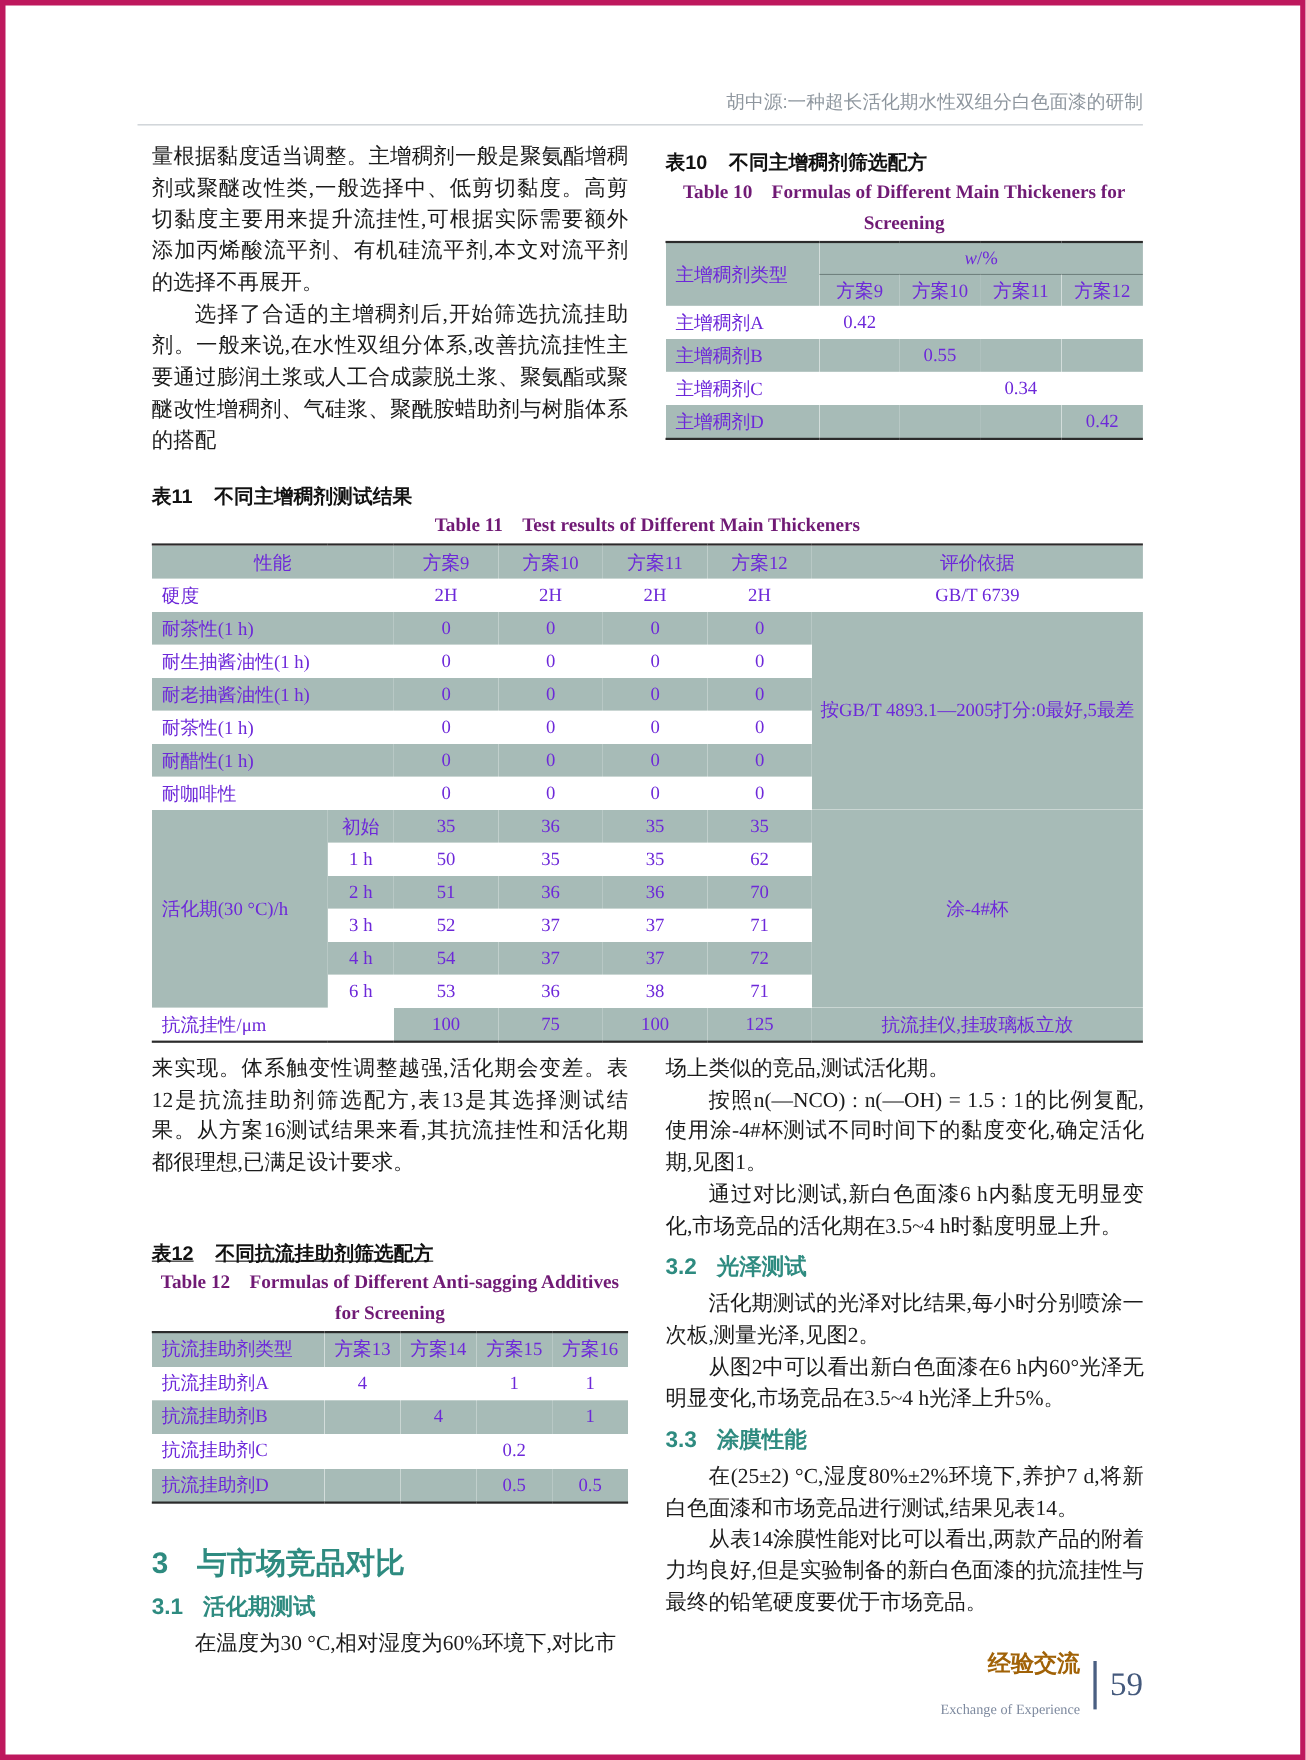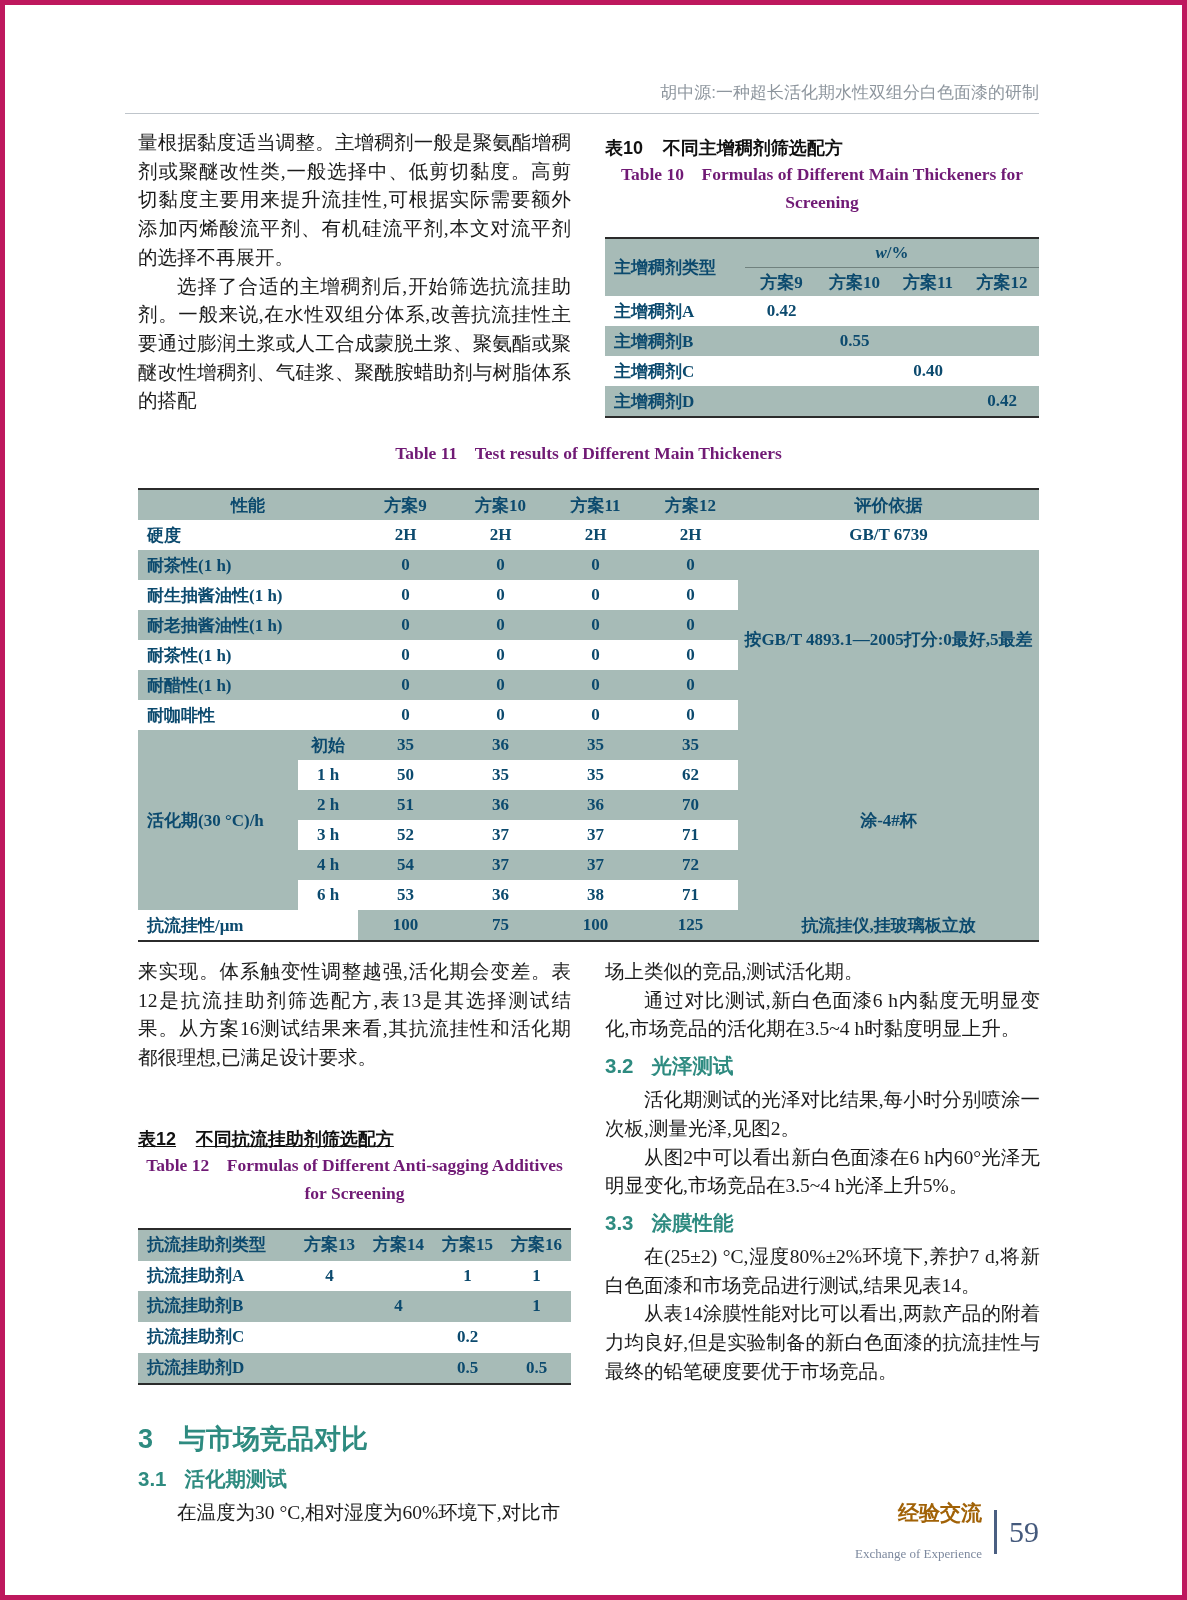--- a/index.html
+++ b/index.html
@@ -28,21 +28,21 @@
     font-family:"Liberation Sans","DejaVu Sans",sans-serif;
     font-weight:bold;font-size:18px;line-height:24px;color:#111;
   }
   .tbl-title-cn .gap{display:inline-block;width:1.1em;}
   .tbl-title-en{
     text-align:center;font-weight:bold;font-size:17.5px;line-height:28px;color:#701a75;
   }
   .ptable{
     width:100%;border-collapse:collapse;table-layout:fixed;
     border-top:2px solid #2b2b2b;border-bottom:2px solid #2b2b2b;
-    font-size:17px;color:#0c4a6e;margin-top:21px;font-weight:bold;
+    font-size:17px;color:#6d28d9;margin-top:3px;
   }
   .ptable td{height:28px;text-align:center;vertical-align:middle;padding:1px 2px;
     overflow:hidden;white-space:nowrap;}
   .ptable td.lbl{text-align:left;padding-left:9px;}
   .shade{background:#a7bbb7;}
   .wcell{border-bottom:1px solid #70817e;font-style:normal;}
   .wcell i{font-style:italic;}
   .hdr td{height:28px;}
   .t10 .hdr td{height:26px;}
   .crit{white-space:normal;line-height:20px;}
@@ -121,35 +121,38 @@
         <td class="shade lbl">主增稠剂B</td>
         <td class="shade"></td>
         <td class="shade">0.55</td>
         <td class="shade"></td>
         <td class="shade"></td>
       </tr>
       <tr>
         <td class="lbl">主增稠剂C</td>
         <td></td>
         <td></td>
-        <td>0.40</td>
+        <td>0.34</td>
         <td></td>
       </tr>
       <tr>
         <td class="shade lbl">主增稠剂D</td>
         <td class="shade"></td>
         <td class="shade"></td>
         <td class="shade"></td>
         <td class="shade">0.42</td>
       </tr>
     </tbody>
       </table>
   </div>
 
   <div class="t11box">
+    <div class="tbl-title-cn">
+      <span>表11</span><span class="gap"></span><span>不同主增稠剂测试结果</span>
+    </div>
     <div class="tbl-title-en">Table 11　Test results of Different Main Thickeners</div>
     <table class="ptable">
       <colgroup>
           <col style="width:160px">
           <col style="width:60px">
           <col style="width:95px">
           <col style="width:95px">
           <col style="width:95px">
           <col style="width:95px">
           <col style="width:301px">
@@ -330,20 +333,21 @@
       <span class="num">3</span><span>与市场竞品对比</span>
     </div>
     <div class="h3">
       <span class="num">3.1</span><span>活化期测试</span>
     </div>
     <p class="indent">在温度为30 °C,相对湿度为60%环境下,对比市</p>
   </div>
 
   <div class="rcol2 bodytext">
     <p>场上类似的竞品,测试活化期。</p>
+    <p class="indent">按照n(—NCO) : n(—OH) = 1.5 : 1的比例复配,使用涂-4#杯测试不同时间下的黏度变化,确定活化期,见图1。</p>
     <p class="indent">通过对比测试,新白色面漆6 h内黏度无明显变化,市场竞品的活化期在3.5~4 h时黏度明显上升。</p>
     <div class="h3">
       <span class="num">3.2</span><span>光泽测试</span>
     </div>
     <p class="indent">活化期测试的光泽对比结果,每小时分别喷涂一次板,测量光泽,见图2。</p>
     <p class="indent">从图2中可以看出新白色面漆在6 h内60°光泽无明显变化,市场竞品在3.5~4 h光泽上升5%。</p>
     <div class="h3">
       <span class="num">3.3</span><span>涂膜性能</span>
     </div>
     <p class="indent">在(25±2) °C,湿度80%±2%环境下,养护7 d,将新白色面漆和市场竞品进行测试,结果见表14。</p>

